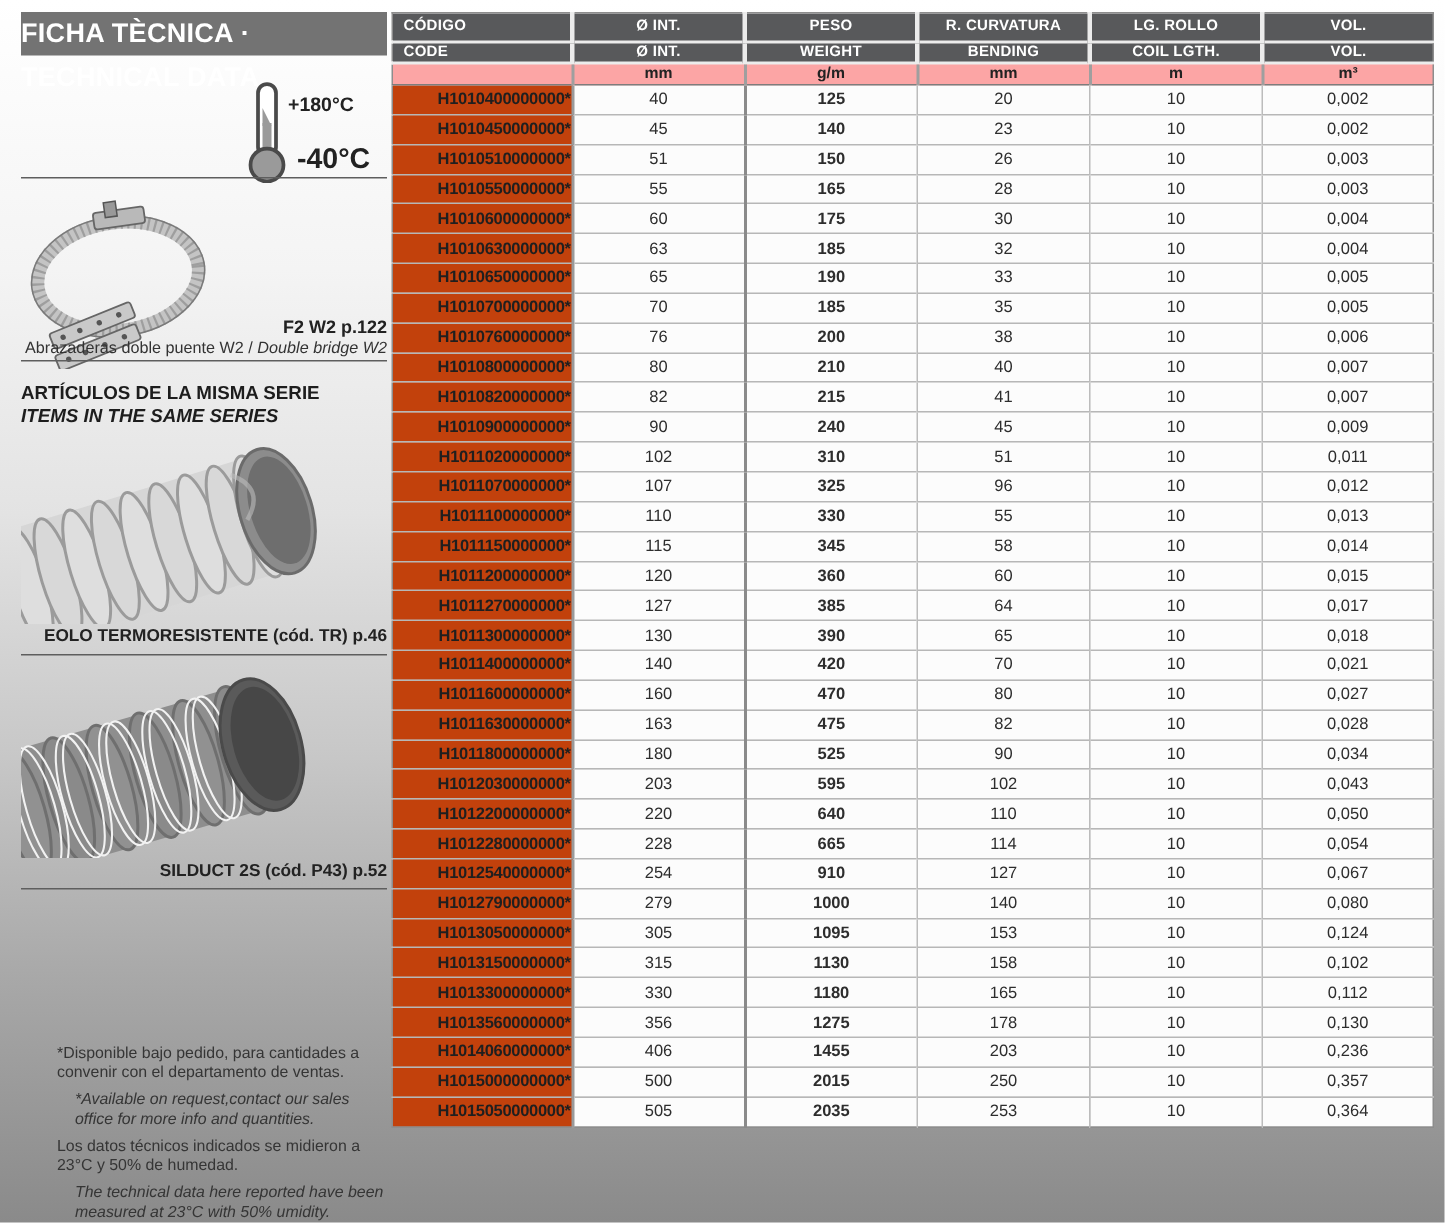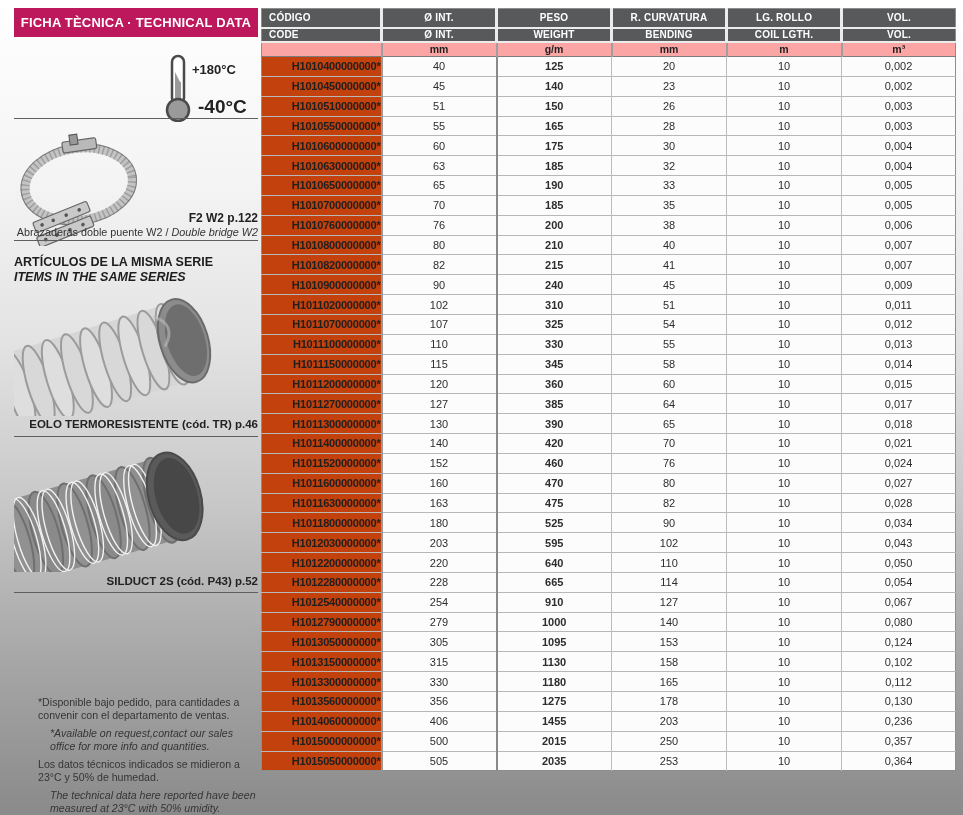--- a/index.html
+++ b/index.html
@@ -9,22 +9,22 @@
     font-family:"Liberation Sans", sans-serif;
     background:linear-gradient(180deg,#ffffff 0%,#f4f4f4 22%,#e3e3e3 42%,#c7c7c7 62%,#a8a8a8 80%,#8a8a8a 100%);
     overflow:hidden;
     color:#2e2e2e;
   }
 
   
   .sidebar { position:absolute; left:14px; top:8px; width:244px; height:800px; }
   .sb-header {
     position:absolute; left:0; top:0; width:244px; height:29px;
-    background:#be185d; color:#fff; font-weight:bold; font-size:13px;
-    text-align:center; line-height:29px; letter-spacing:.2px;
+    background:#737373; color:#fff; font-weight:bold; font-size:18px;
+    line-height:29px; letter-spacing:.2px;
   }
   .thermo-block { position:absolute; right:4px; top:46px; width:120px; height:68px; }
   .thermo-svg { position:absolute; left:26px; top:0; }
   .tmax { position:absolute; left:58px; top:8px;  font-weight:bold; font-size:13px; color:#222; }
   .tmin { position:absolute; left:64px; top:42px; font-weight:bold; font-size:19px; color:#222; }
 
   .divider { position:absolute; left:0; width:244px; border-top:1px solid #5e5e5e; }
   .d1 { top:110px; } .d2 { top:232px; } .d3 { top:428px; } .d4 { top:584px; }
 
   .clamp-svg { position:absolute; left:2px; top:118px; }
@@ -323,21 +323,21 @@
           <td>102</td>
           <td class="weight">310</td>
           <td>51</td>
           <td>10</td>
           <td>0,011</td>
         </tr>
         <tr>
           <td class="code">H1011070000000*</td>
           <td>107</td>
           <td class="weight">325</td>
-          <td>54</td>
+          <td>96</td>
           <td>10</td>
           <td>0,012</td>
         </tr>
         <tr>
           <td class="code">H1011100000000*</td>
           <td>110</td>
           <td class="weight">330</td>
           <td>55</td>
           <td>10</td>
           <td>0,013</td>
@@ -376,28 +376,20 @@
         </tr>
         <tr>
           <td class="code">H1011400000000*</td>
           <td>140</td>
           <td class="weight">420</td>
           <td>70</td>
           <td>10</td>
           <td>0,021</td>
         </tr>
         <tr>
-          <td class="code">H1011520000000*</td>
-          <td>152</td>
-          <td class="weight">460</td>
-          <td>76</td>
-          <td>10</td>
-          <td>0,024</td>
-        </tr>
-        <tr>
           <td class="code">H1011600000000*</td>
           <td>160</td>
           <td class="weight">470</td>
           <td>80</td>
           <td>10</td>
           <td>0,027</td>
         </tr>
         <tr>
           <td class="code">H1011630000000*</td>
           <td>163</td>

